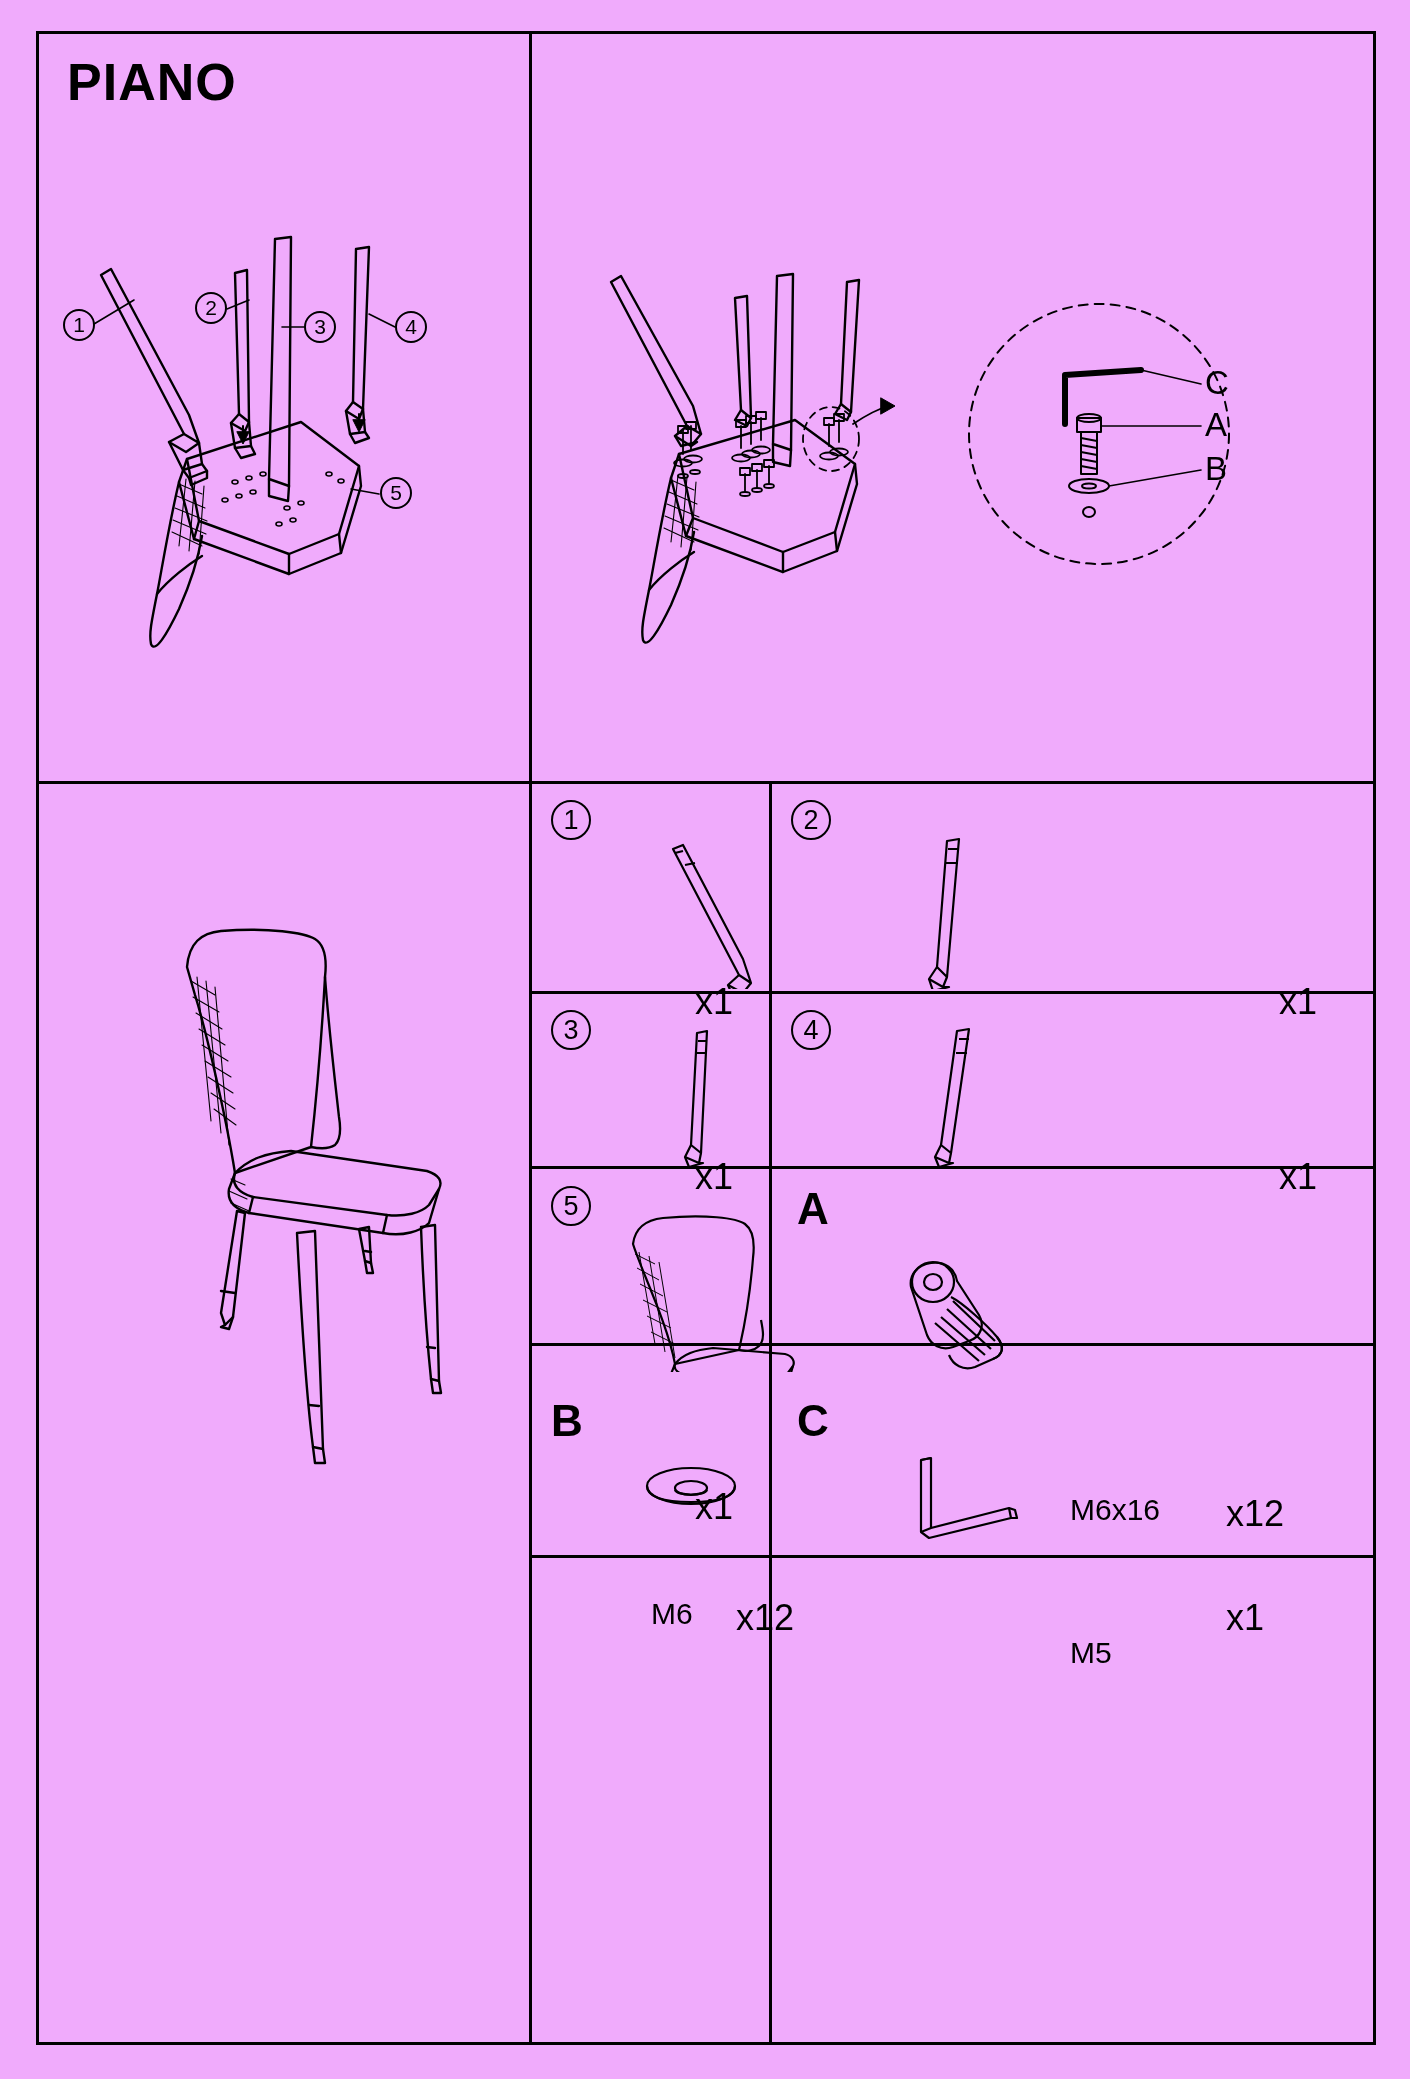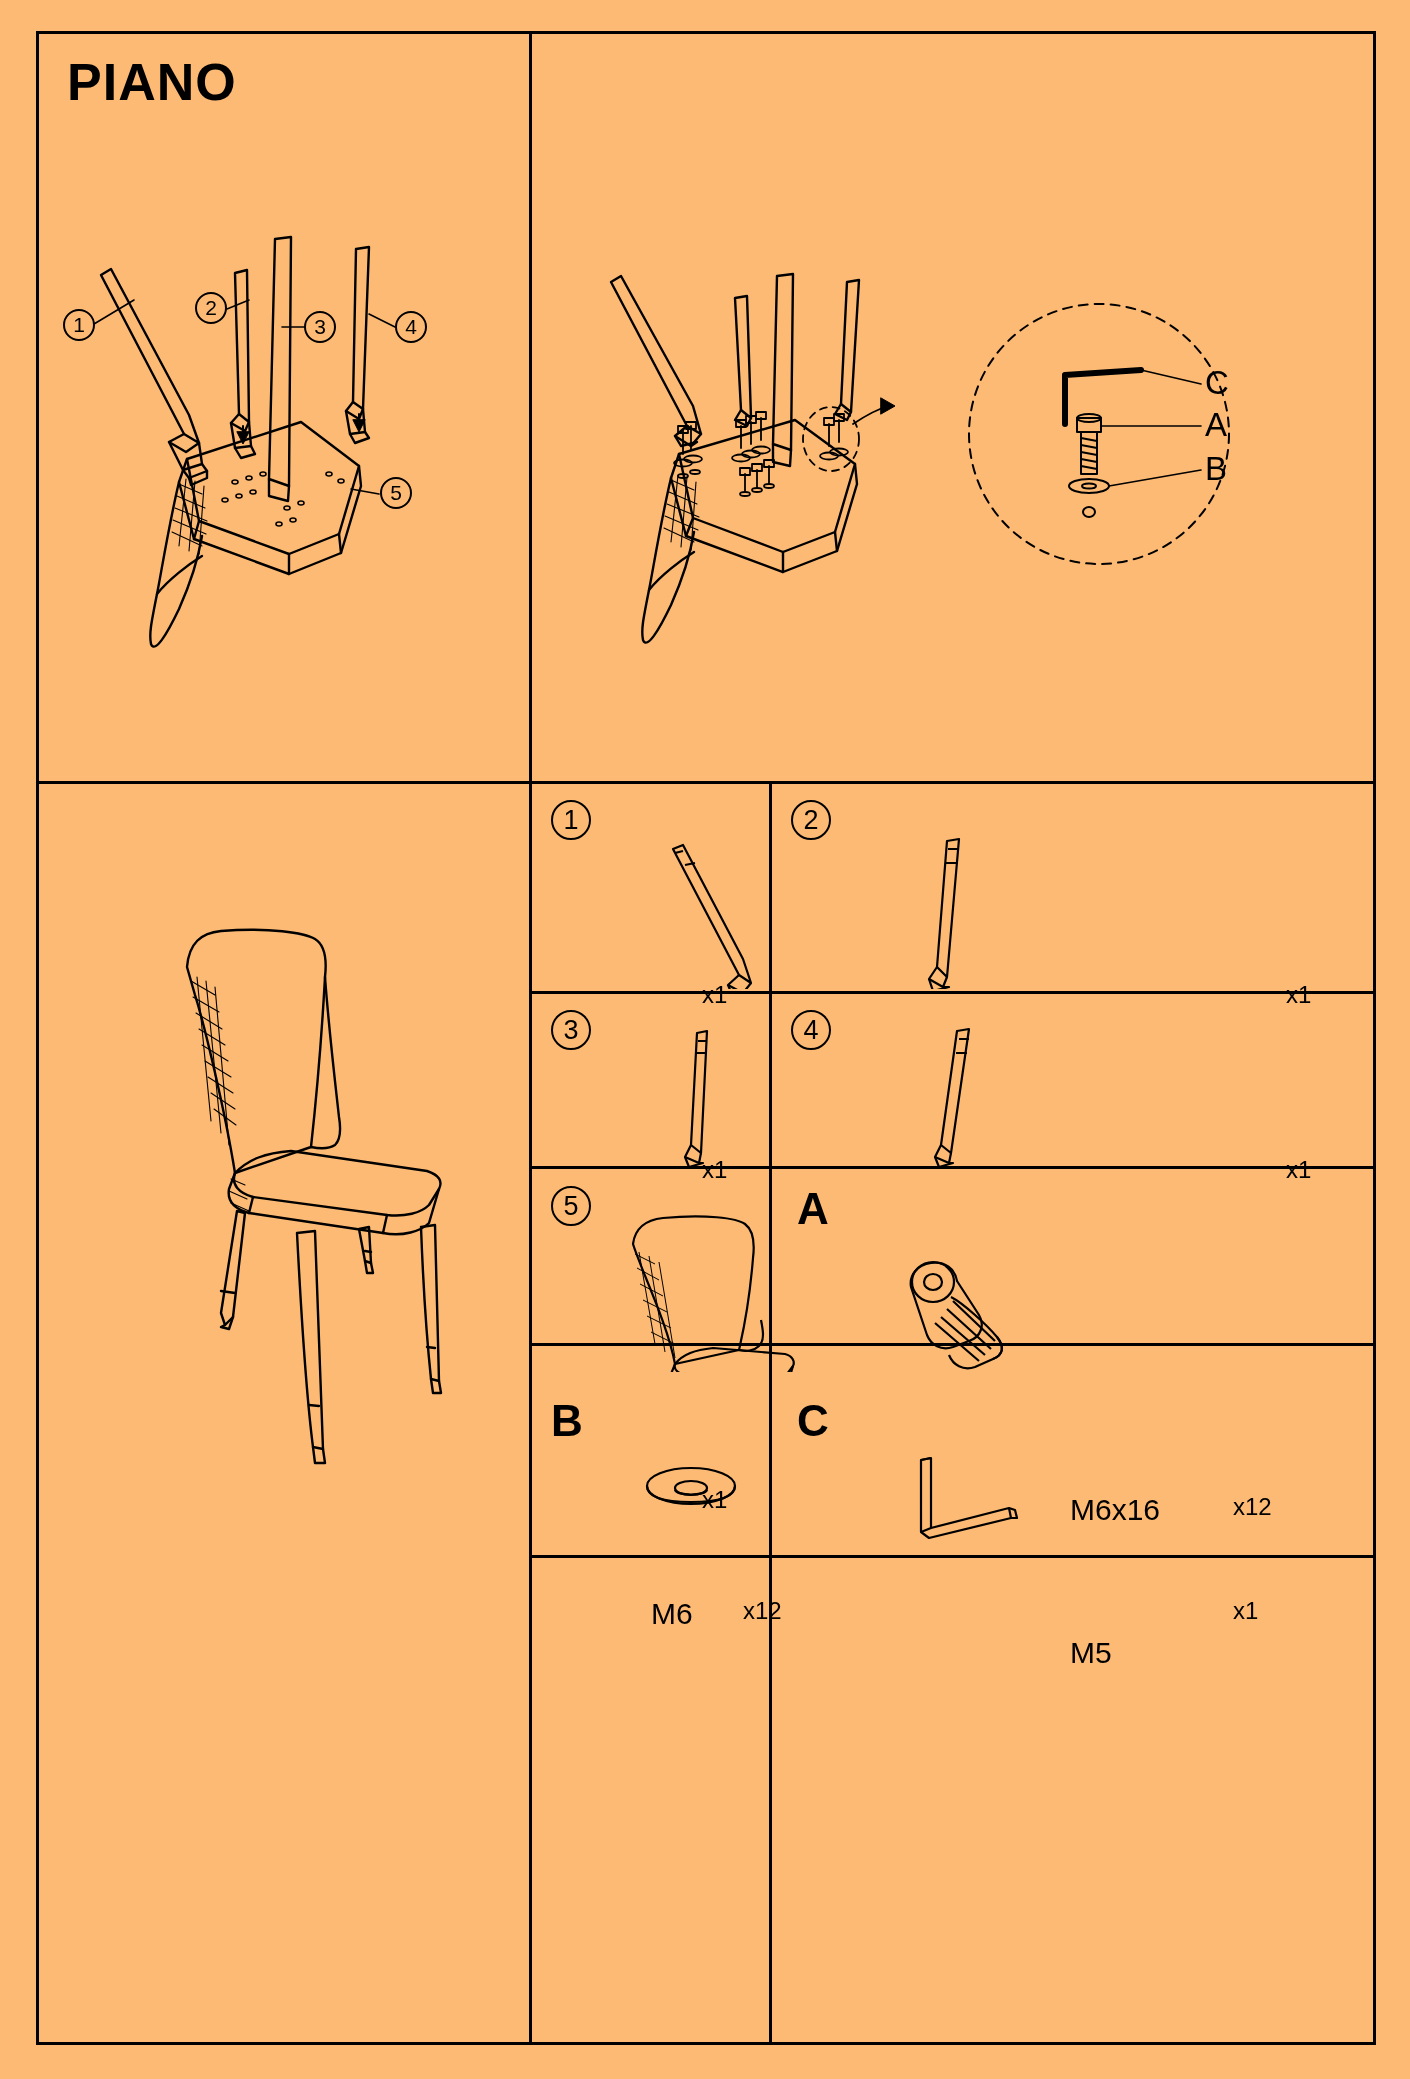--- a/index.html
+++ b/index.html
@@ -4,21 +4,21 @@
 <style>
   * { box-sizing: border-box; }
   html, body {
     margin: 0; padding: 0;
     background: #ffffff;
     font-family: "Liberation Sans", sans-serif;
   }
   #page {
     position: relative;
     width: 1410px; height: 2079px;
-    background: #fdba74;
+    background: #f0abfc;
     overflow: hidden;
   }
   
   #frame {
     position: absolute;
     left: 36px; top: 31px;
     width: 1340px; height: 2014px;
     border: 3px solid #000;
   }
   
@@ -33,22 +33,21 @@
     height: 3px;
   }
   .cell-label {
     position: absolute;
     font-size: 44px;
     font-weight: bold;
     letter-spacing: 0.5px;
   }
   .qty {
     position: absolute;
-    font-size: 24px;
-    margin-left: 7px;
+    font-size: 36px;
   }
   .partname {
     position: absolute;
     font-size: 30px;
   }
   .circnum {
     position: absolute;
     width: 40px; height: 40px;
     border: 2.5px solid #000;
     border-radius: 50%;

